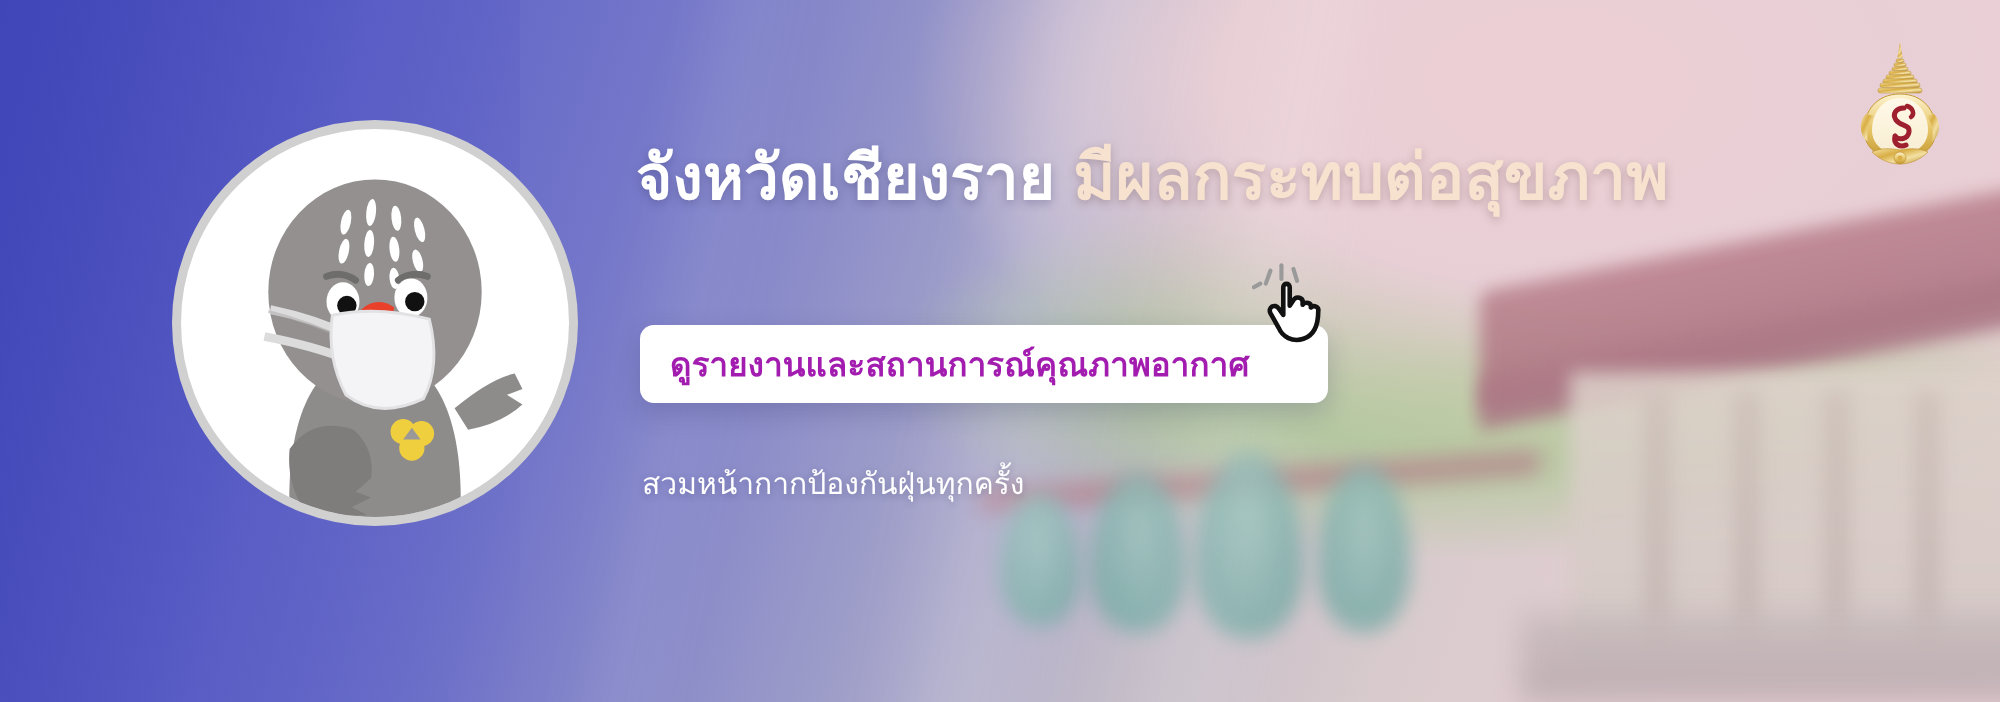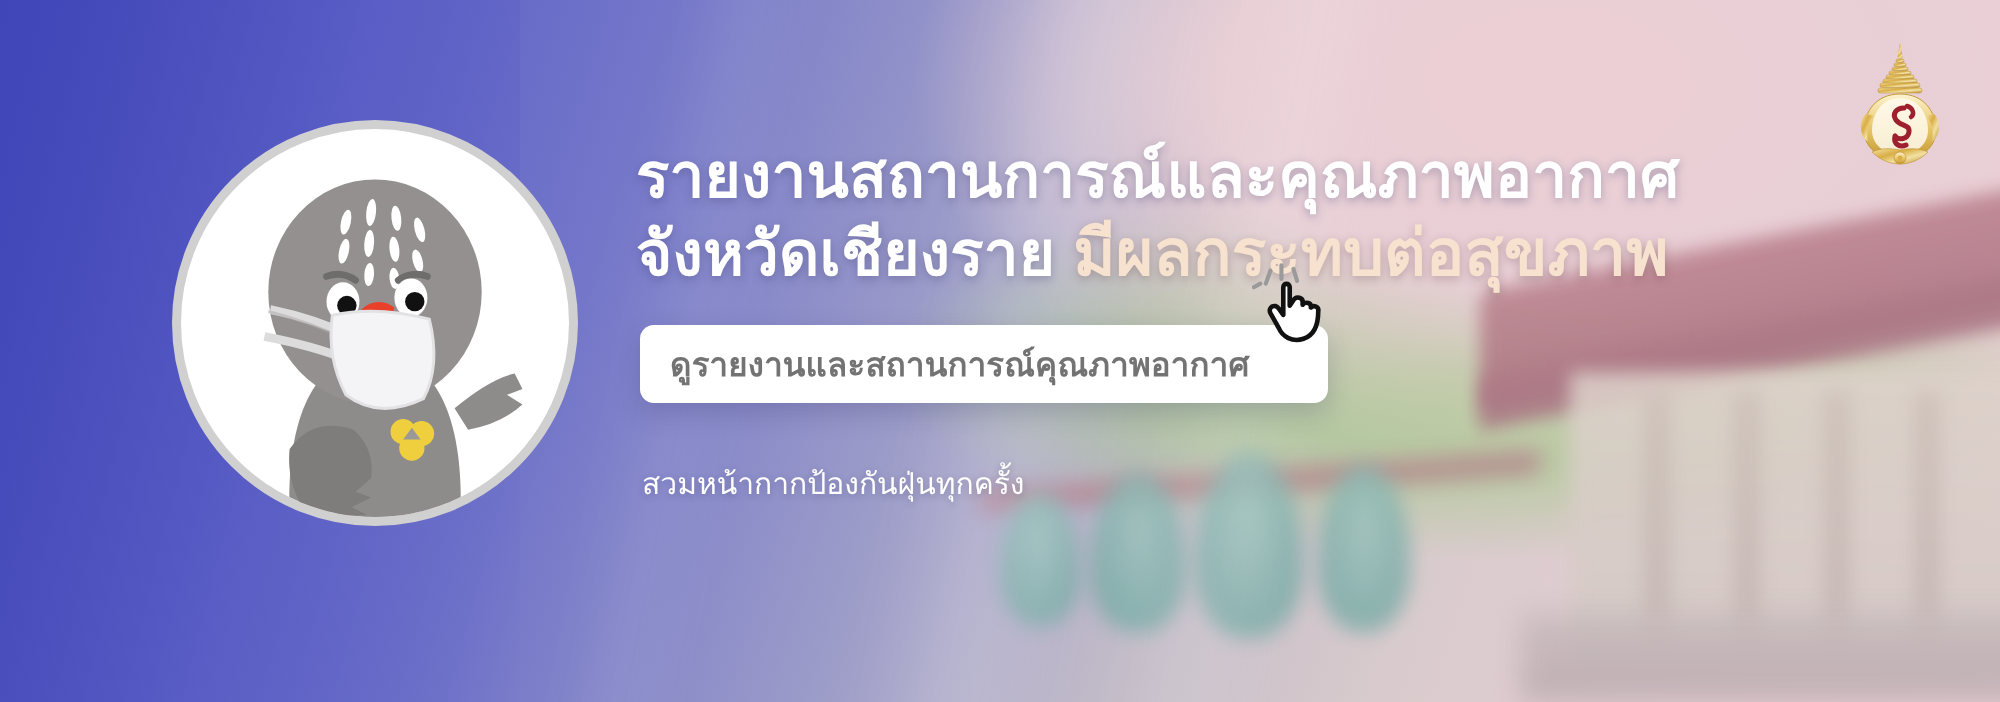--- a/index.html
+++ b/index.html
@@ -112,21 +112,21 @@
   
   .cta {
     position:absolute; left:4px; top:325px;
     width:688px; height:78px;
     background:#ffffff; border:none; border-radius:14px;
     box-shadow:0 10px 26px rgba(45,45,95,.22);
     display:flex; align-items:center; cursor:pointer;
     padding:0 30px;
   }
   .cta-label {
-    font-size:33px; font-weight:bold; color:#737373;
+    font-size:33px; font-weight:bold; color:#a21caf;
     letter-spacing:.2px; white-space:nowrap;
   }
   .cursor-icon {
     position:absolute; left:616px; top:256px; width:92px; height:92px;
     pointer-events:none;
   }
 
   
   .subtext {
     position:absolute; left:6px; top:463px;
@@ -214,21 +214,20 @@
           <circle cx="0" cy="11" r="13" fill="#f0cf3e"></circle>
           <path d="M0 -10 L9 2 L-9 2 Z" fill="#9b9898"></path>
         </g>
       </svg>
     </div>
   </div>
 
   <div class="content">
 
     <div class="headline">
-      <span>รายงานสถานการณ์และคุณภาพอากาศ</span>
       <span class="l2">
         <span>จังหวัดเชียงราย</span><span class="accent">มีผลกระทบต่อสุขภาพ</span>
       </span>
     </div>
 
     <button class="cta">
       <span class="cta-label">ดูรายงานและสถานการณ์คุณภาพอากาศ</span>
     </button>
 
     <svg class="cursor-icon" viewBox="0 0 100 100">

